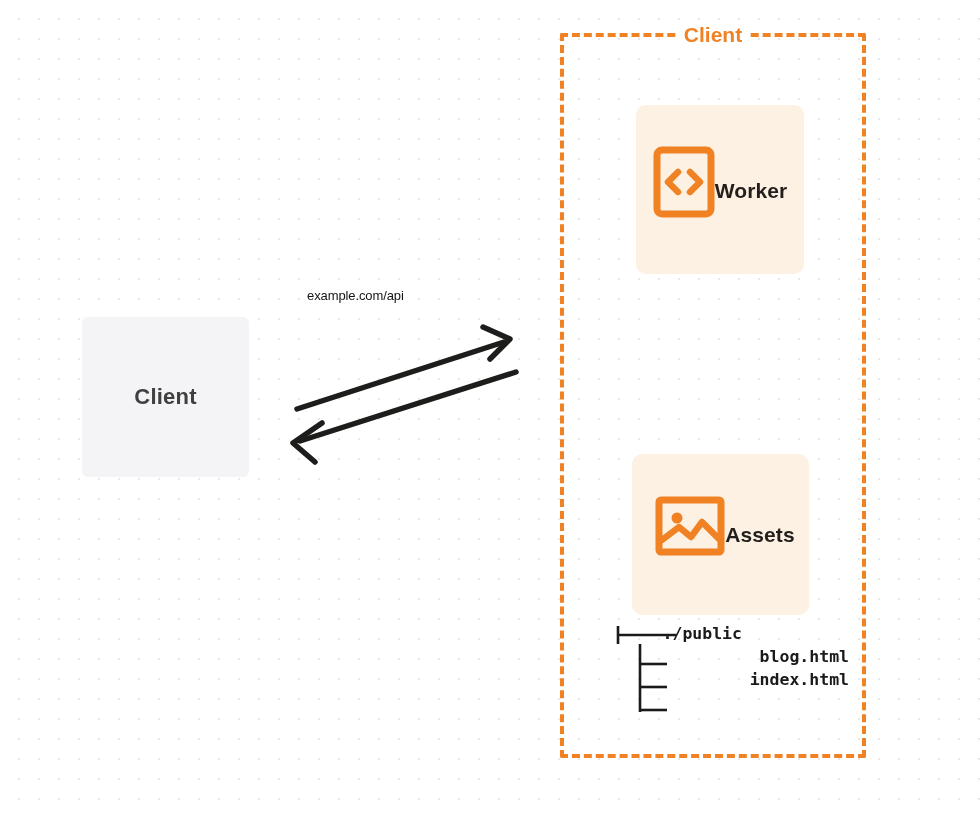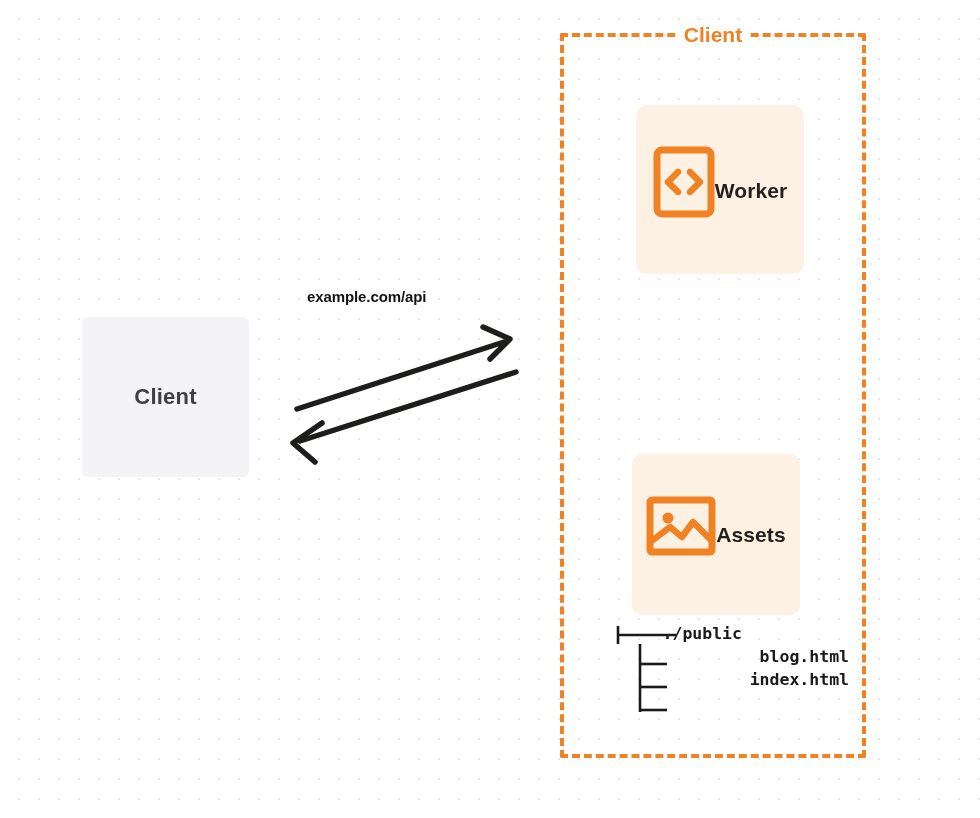--- a/index.html
+++ b/index.html
@@ -50,22 +50,22 @@
     left: 270px;
     top: 320px;
     width: 260px;
     height: 150px;
   }
 
   #request-label {
     position: absolute;
     left: 307px;
     top: 288px;
-    font-size: 15px;
-    font-weight: bold;
+    font-size: 13px;
+    font-weight: normal;
     color: #141414;
     letter-spacing: -0.1px;
     white-space: nowrap;
   }
 
   
   #project-container {
     position: absolute;
     left: 560px;
     top: 33px;
@@ -102,20 +102,21 @@
   #worker-card {
     left: 72px;
     top: 68px;
     height: 167px;
     padding-top: 2px;
   }
   #assets-card {
     left: 68px;
     top: 417px;
     height: 161px;
+    padding-left: 9px;
   }
   .service-card .card-icon {
     display: block;
     margin-bottom: 14px;
   }
   .service-card .card-label {
     font-size: 21px;
     font-weight: bold;
     color: #231f1c;
     letter-spacing: 0.1px;

